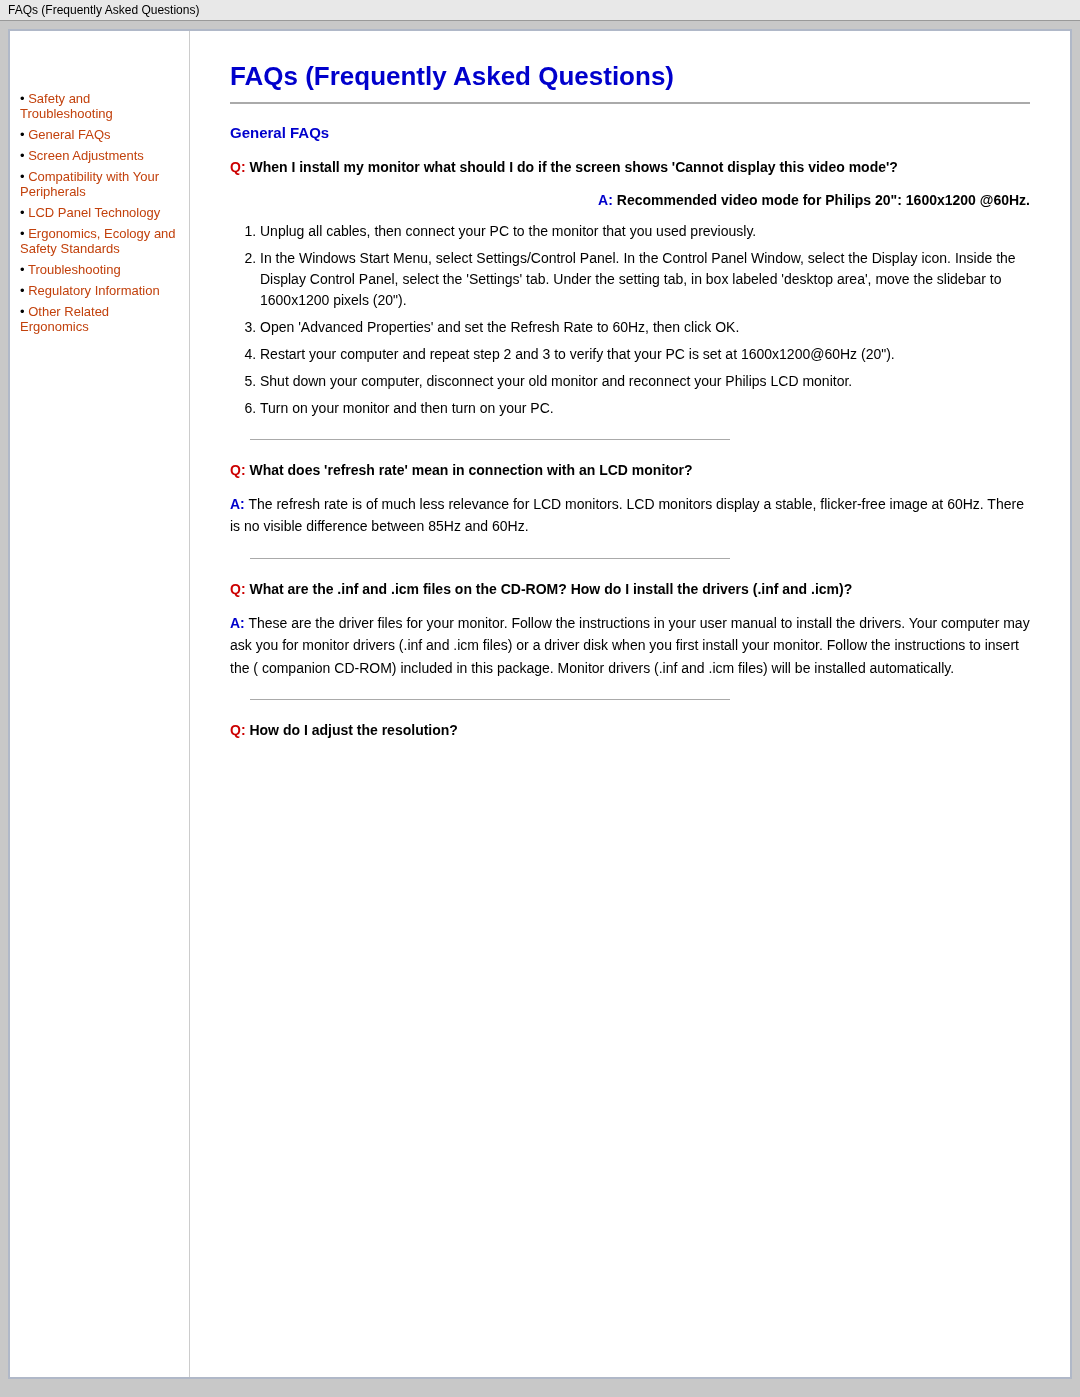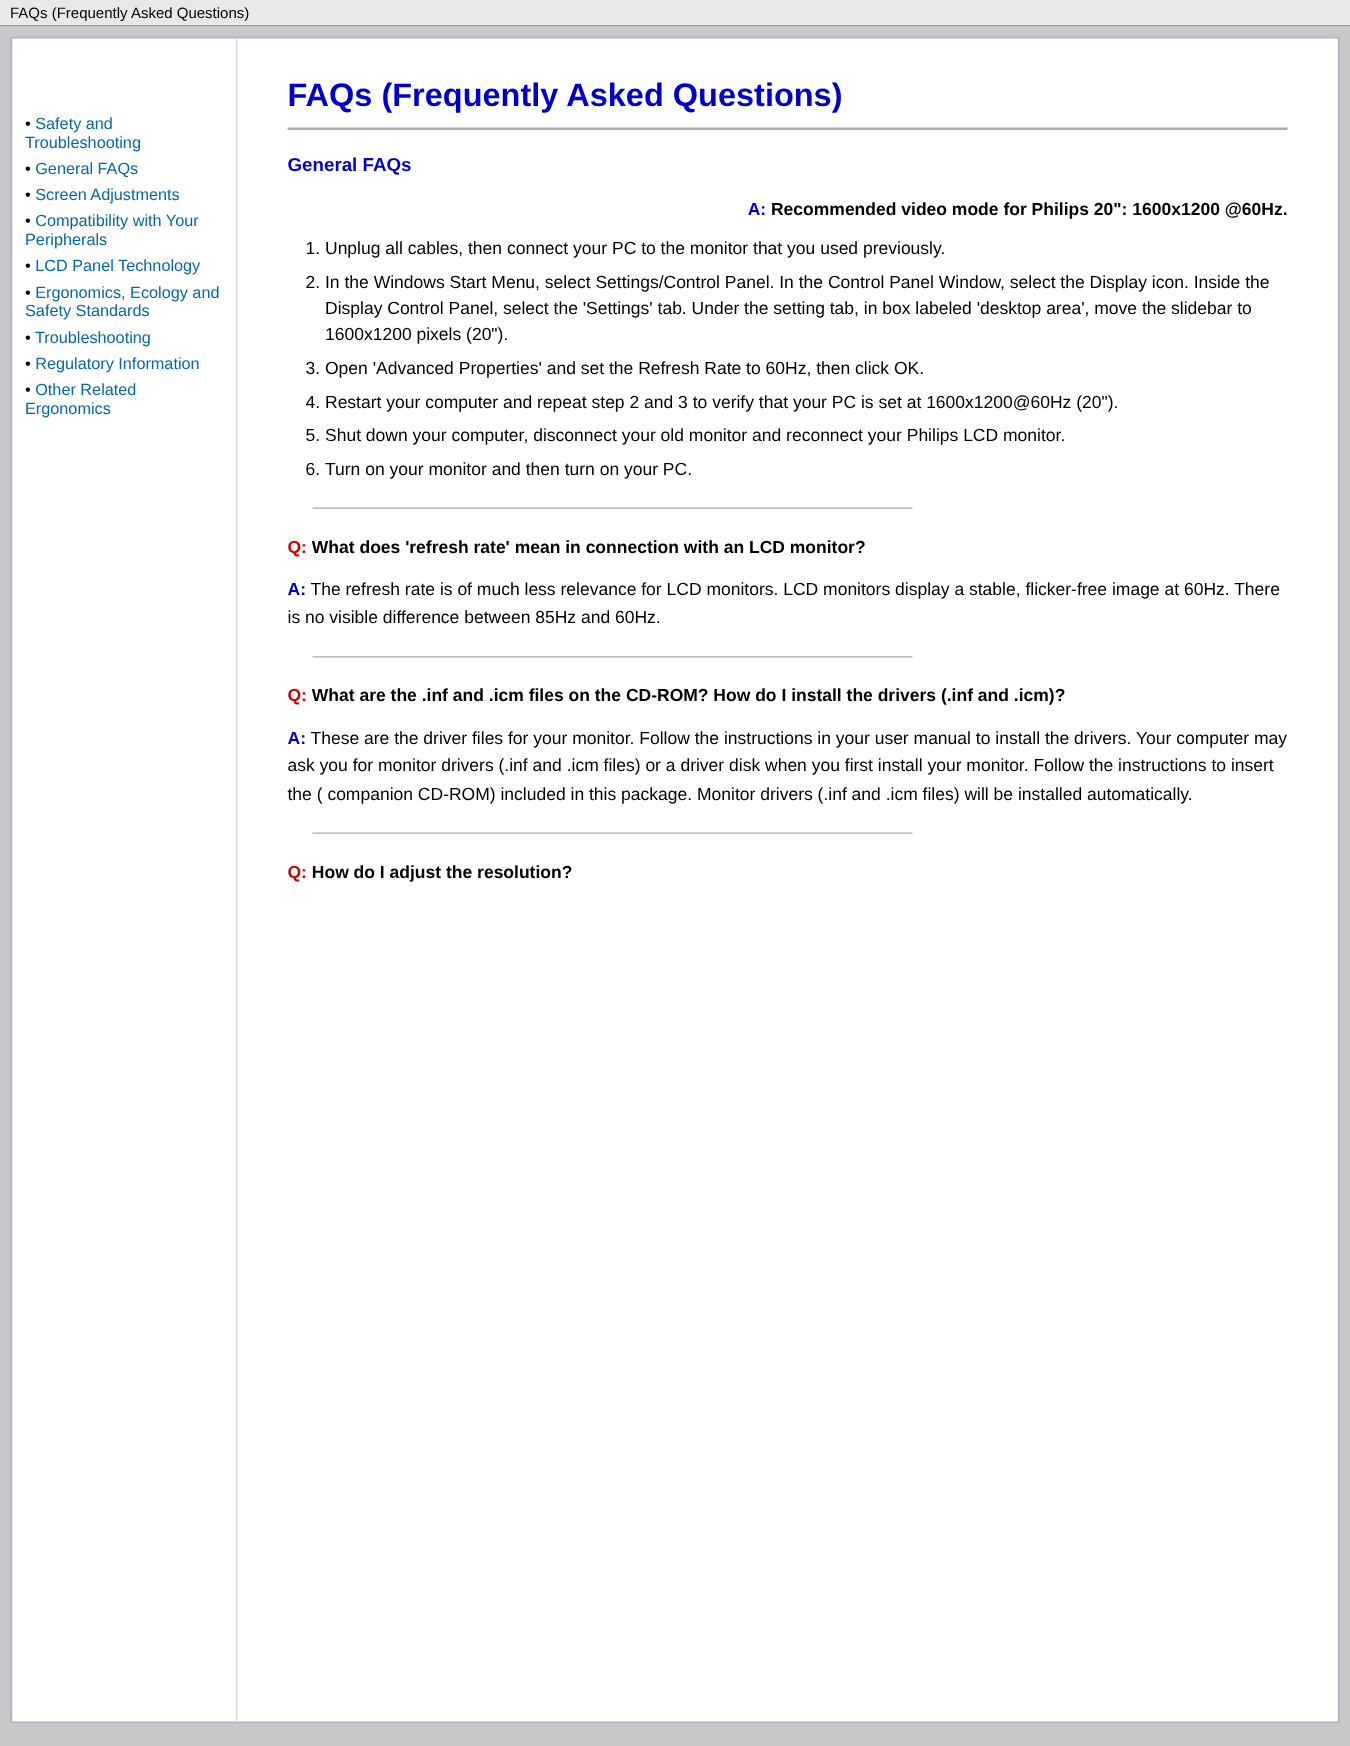--- a/index.html
+++ b/index.html
@@ -32,21 +32,21 @@
       min-width: 180px;
       padding: 60px 10px 20px 10px;
       border-right: 1px solid #ccc;
       background: #fff;
     }
     .sidebar-item {
       margin-bottom: 6px;
       font-size: 13px;
     }
     .sidebar-item a {
-      color: #0369a1;
+      color: #c2410c;
       text-decoration: none;
     }
     .sidebar-bullet {
       color: #000;
     }
     .main-content {
       flex: 1;
       padding: 30px 40px 30px 40px;
       background: #fff;
     }
@@ -137,20 +137,24 @@
         </div>
     </div>
 
     <div class="main-content">
 
       <h1 class="page-title">FAQs (Frequently Asked Questions)</h1>
       <hr class="title-divider">
 
       <div class="section-heading">General FAQs</div>
 
+      <p class="question">
+        <span class="q-label">Q:</span>
+        <span>When I install my monitor what should I do if the screen shows 'Cannot display this video mode'?</span>
+      </p>
 
       <div class="answer-block">
         <p class="answer-intro">
           <span class="answer-label">A:</span>
           <span>Recommended video mode for Philips 20": 1600x1200 @60Hz.</span>
         </p>
         <ol id="a1-steps-list">
             <li>Unplug all cables, then connect your PC to the monitor that you used previously.</li>
             <li>In the Windows Start Menu, select Settings/Control Panel. In the Control Panel Window, select the Display icon. Inside the Display Control Panel, select the 'Settings' tab. Under the setting tab, in box labeled 'desktop area', move the slidebar to 1600x1200 pixels (20").</li>
             <li>Open 'Advanced Properties' and set the Refresh Rate to 60Hz, then click OK.</li>

